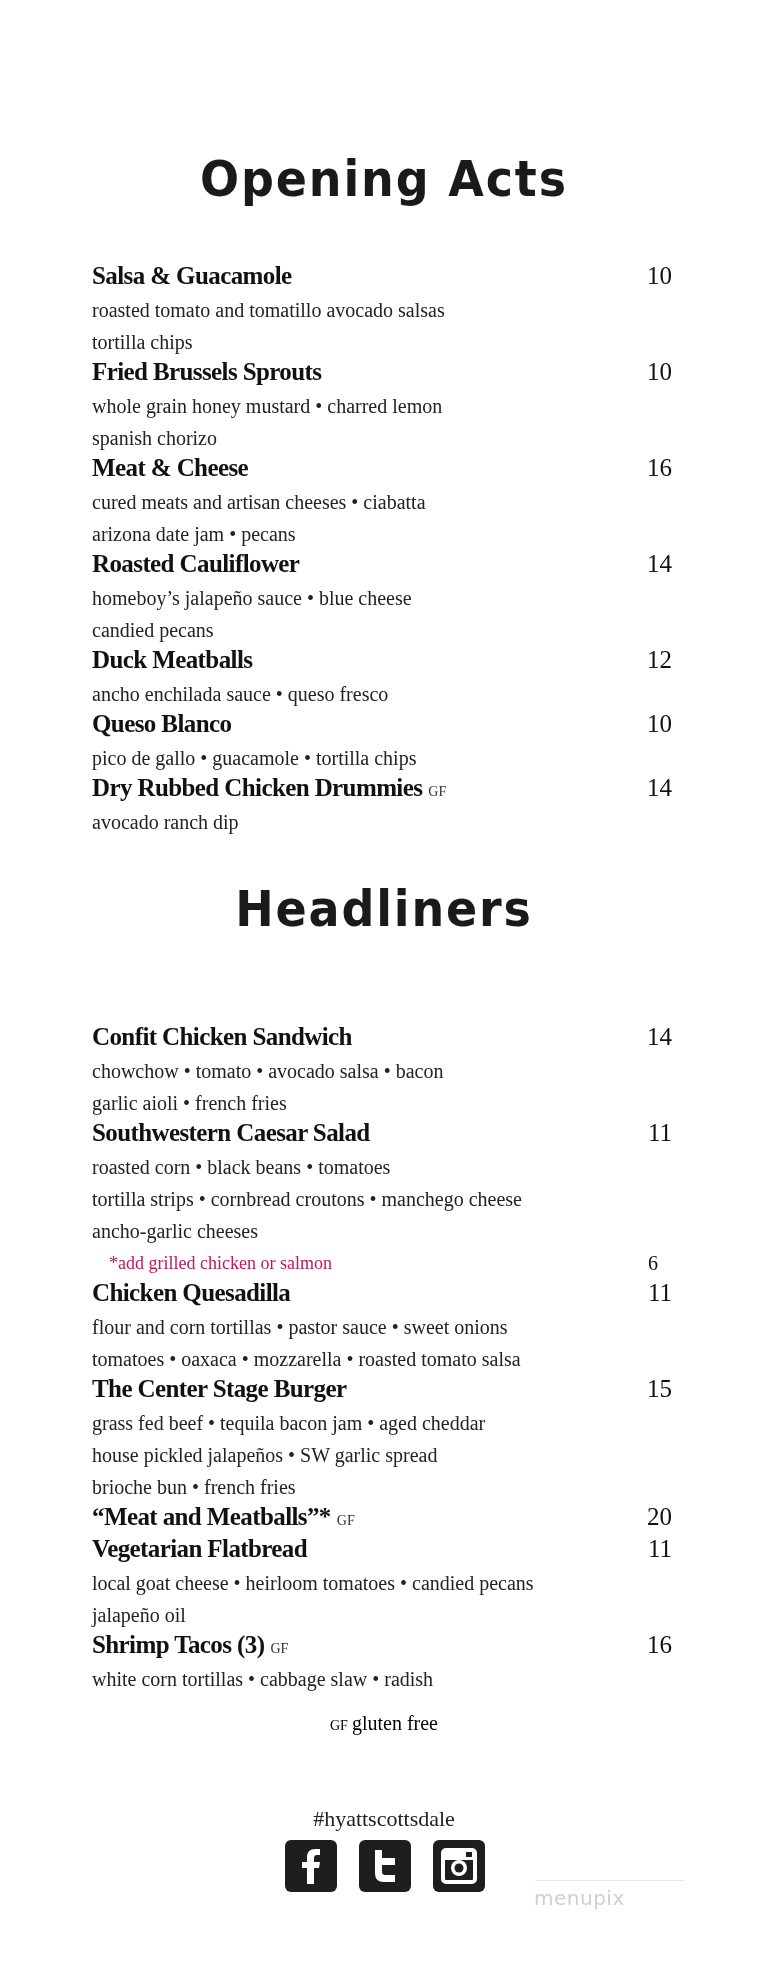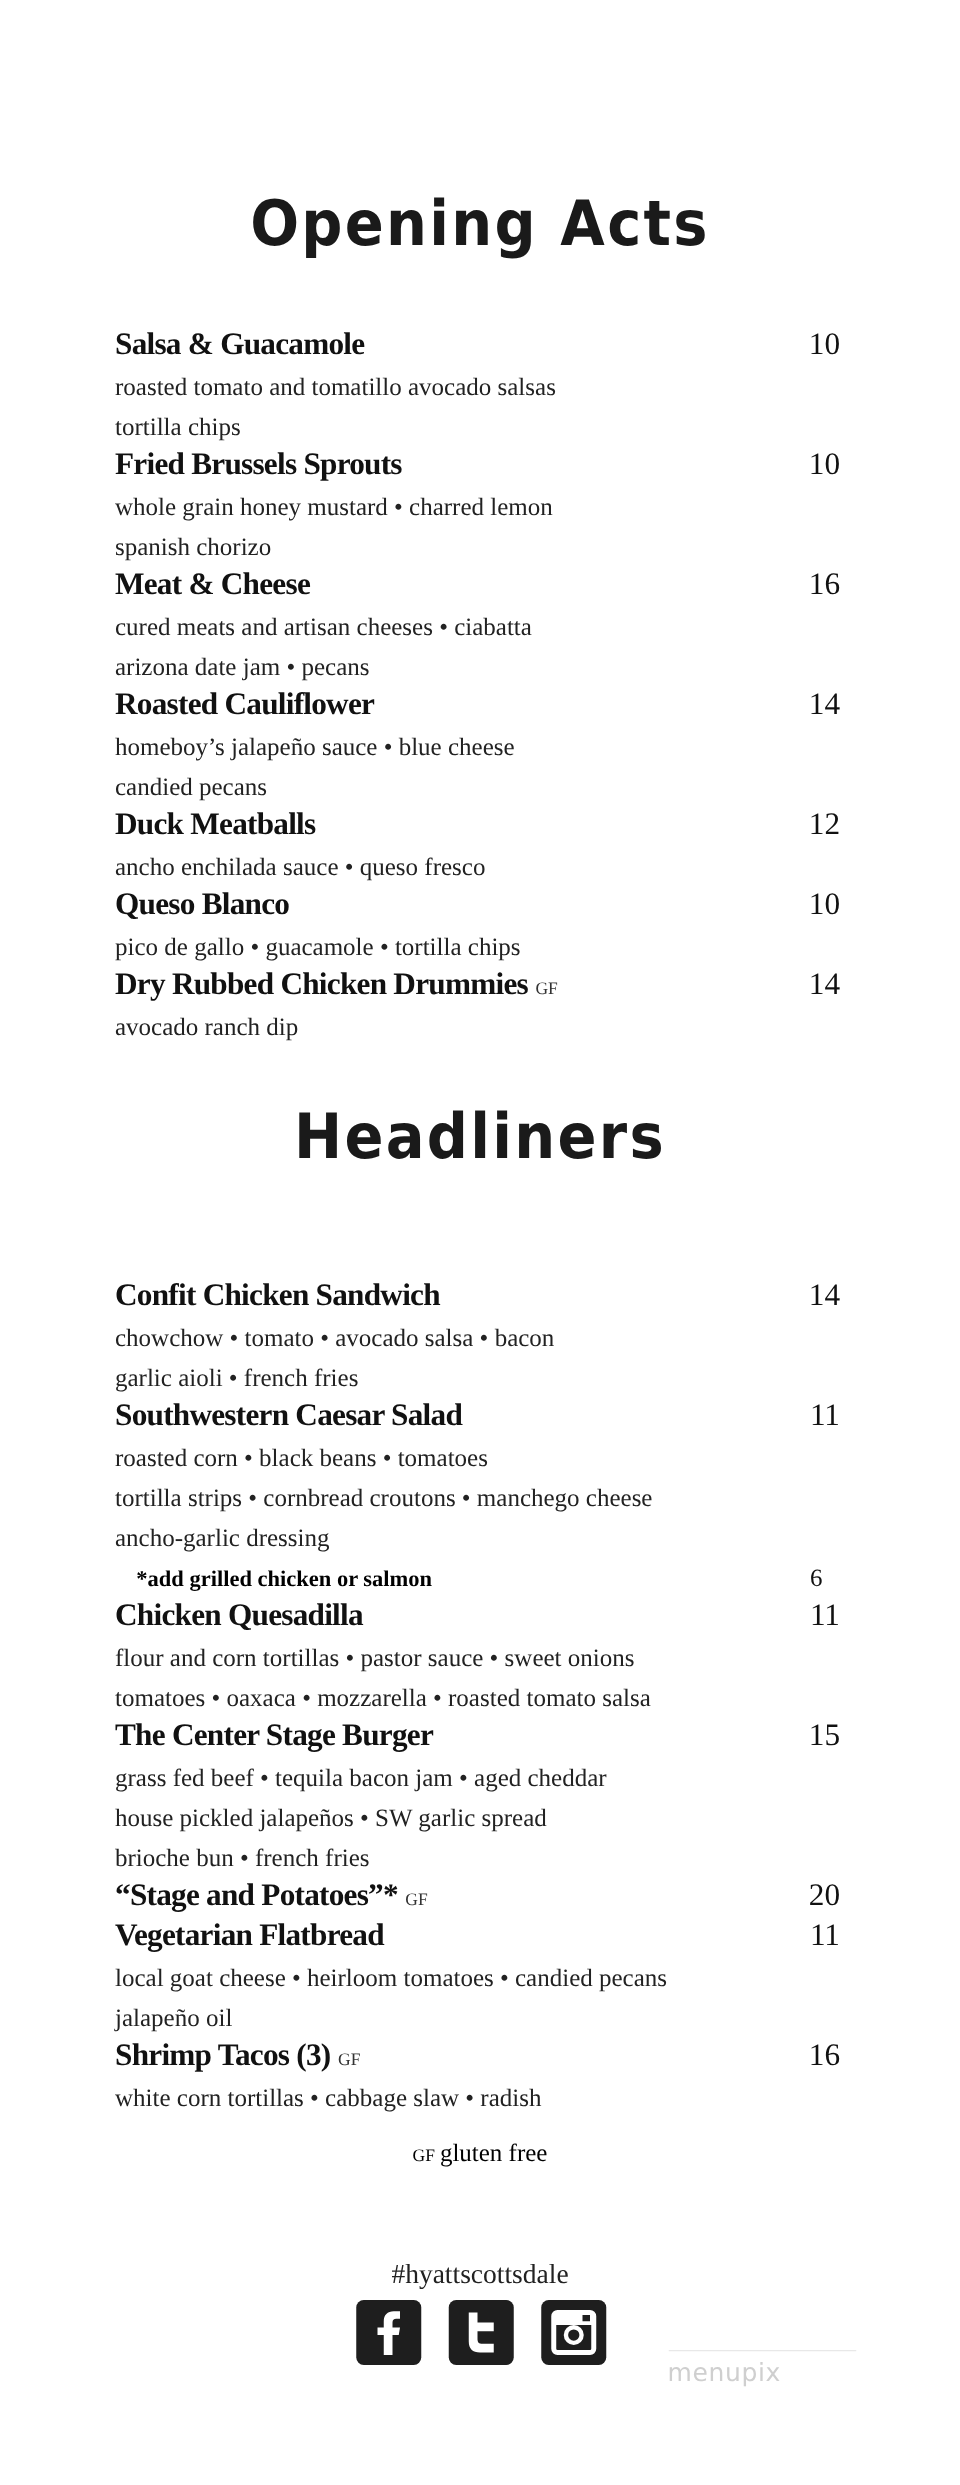--- a/index.html
+++ b/index.html
@@ -15,21 +15,21 @@
   .item { position: relative; }
   .item-row { display: flex; justify-content: space-between; align-items: baseline; height: 32px; }
   .item-name {
     font-family: "Liberation Serif", serif; font-size: 25px; font-weight: bold;
     letter-spacing: -0.6px; color: #111; white-space: nowrap;
   }
   .gf-tag { font-family: "Liberation Serif", serif; font-size: 14px; font-weight: normal; letter-spacing: 0; margin-left: 6px; color: #333; }
   .item-price { font-family: "Liberation Serif", serif; font-size: 25px; color: #111; }
   .desc { font-family: "Liberation Serif", serif; font-size: 20px; color: #222; height: 32px; line-height: 32px; white-space: nowrap; }
   .addon-row { display: flex; justify-content: space-between; height: 32px; line-height: 32px; }
-  .addon-label { font-family: "Liberation Serif", serif; font-size: 18px; color: #000000; padding-left: 17px; font-weight: bold; }
+  .addon-label { font-family: "Liberation Serif", serif; font-size: 18px; color: #be185d; padding-left: 17px; }
   .addon-price { font-family: "Liberation Serif", serif; font-size: 20px; color: #111; padding-right: 14px; }
   .footer-note { position: absolute; left: 0; width: 768px; text-align: center; font-family: "Liberation Serif", serif; font-size: 20px; color: #000000; }
   .footer-note .gf-small { font-size: 14px; margin-right: 4px; }
   .hashtag { position: absolute; left: 0; width: 768px; text-align: center; top: 1806px; font-family: "Liberation Serif", serif; font-size: 22px; color: #222; }
   .social { position: absolute; top: 1840px; left: 285px; width: 200px; height: 52px; display: flex; justify-content: space-between; }
   .social-icon { width: 52px; height: 52px; background: #1e1e1e; border-radius: 6px; position: relative; display: flex; align-items: center; justify-content: center; }
   .social-icon svg { width: 40px; height: 40px; }
   .watermark { position: absolute; top: 1886px; left: 534px; font-family: "DejaVu Sans", sans-serif; font-size: 20px; color: #cfcfcf; letter-spacing: 0.5px; }
   .watermark-line { position: absolute; top: 1880px; left: 535px; width: 150px; height: 1px; background: #e8e8e8; }
 </style>
@@ -107,21 +107,21 @@
       <div class="desc">chowchow • tomato • avocado salsa • bacon</div>
       <div class="desc">garlic aioli • french fries</div>
     </div>
     <div class="item">
       <div class="item-row">
           <span class="item-name">Southwestern Caesar Salad</span>
           <span class="item-price">11</span>
         </div>
       <div class="desc">roasted corn • black beans • tomatoes</div>
       <div class="desc">tortilla strips • cornbread croutons • manchego cheese</div>
-      <div class="desc">ancho-garlic dressing</div>
+      <div class="desc">ancho-garlic cheeses</div>
       <div class="addon-row">
         <span class="addon-label">*add grilled chicken or salmon</span>
         <span class="addon-price">6</span>
       </div>
     </div>
     <div class="item">
       <div class="item-row">
           <span class="item-name">Chicken Quesadilla</span>
           <span class="item-price">11</span>
         </div>
@@ -132,21 +132,21 @@
       <div class="item-row">
           <span class="item-name">The Center Stage Burger</span>
           <span class="item-price">15</span>
         </div>
       <div class="desc">grass fed beef • tequila bacon jam • aged cheddar</div>
       <div class="desc">house pickled jalapeños • SW garlic spread</div>
       <div class="desc">brioche bun • french fries</div>
     </div>
     <div class="item">
       <div class="item-row">
-          <span class="item-name"><span>“Stage and Potatoes”*</span><span class="gf-tag">GF</span></span>
+          <span class="item-name"><span>“Meat and Meatballs”*</span><span class="gf-tag">GF</span></span>
           <span class="item-price">20</span>
         </div>
     </div>
     <div class="item">
       <div class="item-row">
           <span class="item-name">Vegetarian Flatbread</span>
           <span class="item-price">11</span>
         </div>
       <div class="desc">local goat cheese • heirloom tomatoes • candied pecans</div>
       <div class="desc">jalapeño oil</div>

